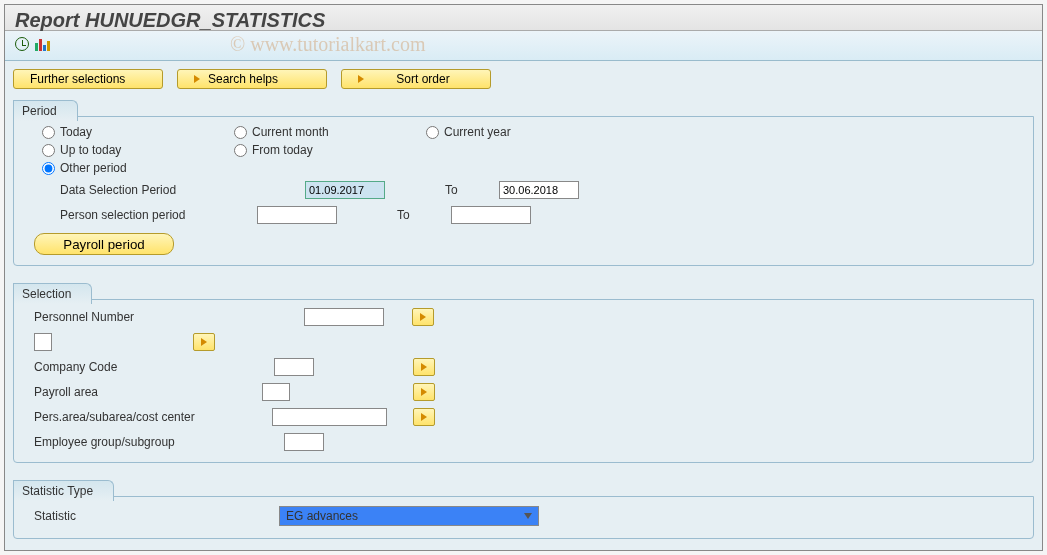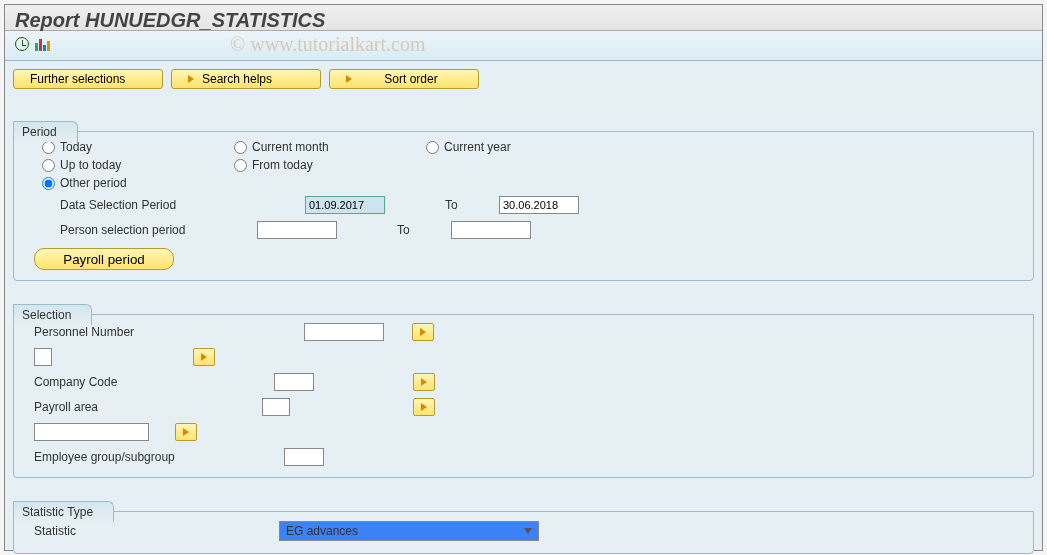--- a/index.html
+++ b/index.html
@@ -60,22 +60,22 @@
     .bars-icon span:nth-child(4){ height: 10px; background:#c90; }
 
     .content {
       background: #e6eff3;
       height: calc(100% - 56px);
       padding: 8px;
       position: relative;
     }
     .button-row {
       display: flex;
-      gap: 8px;
-      margin-bottom: 21px;
+      gap: 14px;
+      margin-bottom: 6px;
     }
     .sap-button {
       background: linear-gradient(#fff5b8, #ffe36b);
       border: 1px solid #b59b2b;
       border-radius: 3px;
       padding: 2px 16px;
       font-size: 12px;
       cursor: pointer;
       height: 20px;
       display: inline-flex;
@@ -106,21 +106,21 @@
       border-radius: 3px 3px 0 0;
       border-top-left-radius: 0;
     }
     .group-title.wrap{
       border: 1px solid #9bbccf;
       border-bottom: none;
       border-top-left-radius: 0;
       border-top-right-radius: 6px;
       display: inline-block;
       position: relative;
-      top: 11px;
+      top: 5px;
       background: linear-gradient(#d4e6ee, #e6eff3);
       padding-right: 20px;
     }
     .group-body {
       padding: 8px 28px 10px 28px;
     }
     .radio-row { display: flex; gap: 120px; margin-bottom: 4px;}
     .radio-item { display: flex; align-items: center; gap: 5px; min-width: 120px;}
     input[type=radio] { margin: 0; }
     .field-row {
@@ -304,20 +304,21 @@
         </div>
         <div class="field-row">
           <span class="field-label sel" style="width:228px">Payroll area</span>
           <input class="text-input" style="width: 28px;">
           <span style="width:95px"></span>
           <span class="arrow-btn">
               <span class="arrow-right"></span>
             </span>
         </div>
         <div class="field-row">
+          <span class="field-label sel" style="width:238px">Pers.area/subarea/cost center</span>
           <input class="text-input w130" style="">
           <span class="arrow-btn" style="margin-left:26px">
               <span class="arrow-right"></span>
             </span>
         </div>
         <div class="field-row">
           <span class="field-label sel" style="width:250px">Employee group/subgroup</span>
           <input class="text-input w40" style="">
         </div>
       </div>

